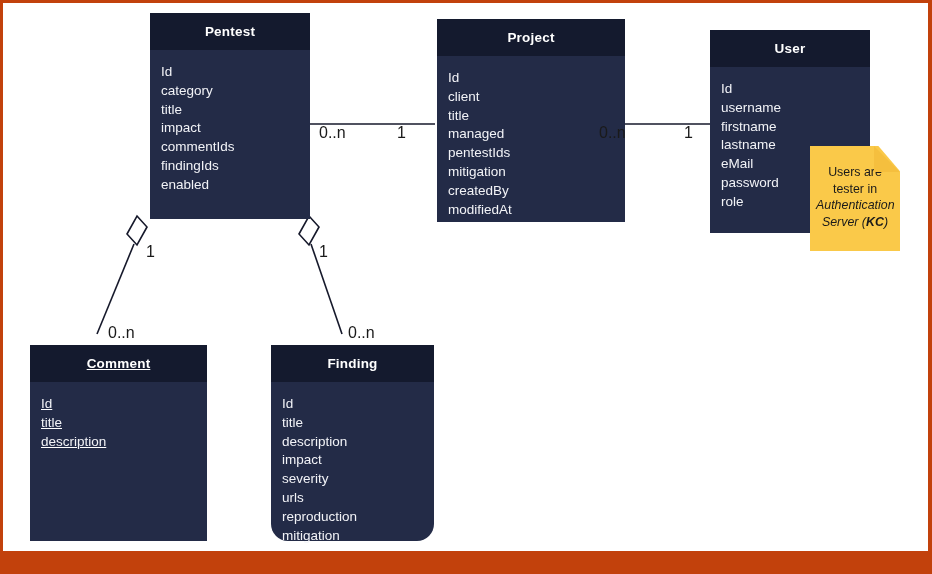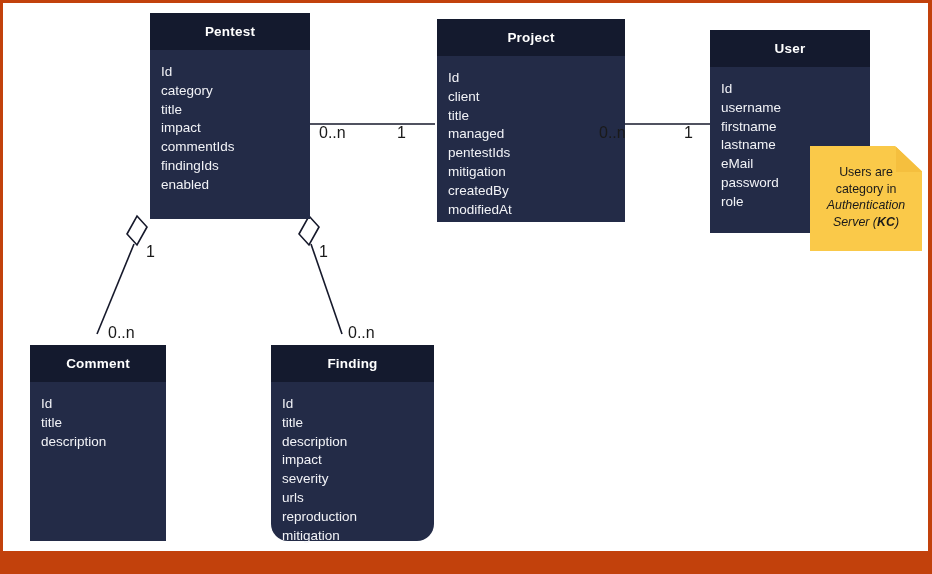--- a/index.html
+++ b/index.html
@@ -79,21 +79,21 @@
     font-size: 16px;
     color: #1a1a1a;
     white-space: nowrap;
     background: transparent;
   }
   
   #note {
     position: absolute;
     left: 807px;
     top: 143px;
-    width: 112px;
+    width: 90px;
     height: 105px;
     background: #fac949;
     color: #1a1a1a;
     font-size: 12.4px;
     line-height: 16.5px;
     text-align: center;
     box-sizing: border-box;
     padding: 18px 6px 12px 6px;
     clip-path: polygon(0 0, 76% 0, 100% 24%, 100% 100%, 0 100%);
   }
@@ -162,21 +162,21 @@
         <div>Id</div>
         <div>username</div>
         <div>firstname</div>
         <div>lastname</div>
         <div>eMail</div>
         <div>password</div>
         <div>role</div>
       </div>
     </div>
 
-    <div class="umlclass" id="c-comment" style="left:27px; top:342px; width:136px; height:196px;">
+    <div class="umlclass" id="c-comment" style="left:27px; top:342px; width:177px; height:196px;text-decoration:underline;">
       <div class="hdr">Comment</div>
       <div class="attrs">
         <div>Id</div>
         <div>title</div>
         <div>description</div>
       </div>
     </div>
 
     <div class="umlclass" id="c-finding" style="left:268px; top:342px; width:163px; height:196px;border-radius:17px;">
       <div class="hdr">Finding</div>
@@ -200,19 +200,19 @@
 
     <div class="mult" style="left:143px; top:240px;">1</div>
     <div class="mult" style="left:105px; top:321px;">0..n</div>
 
     <div class="mult" style="left:316px; top:240px;">1</div>
     <div class="mult" style="left:345px; top:321px;">0..n</div>
 
     <div id="note">
       <div class="fold"></div>
       <div>Users are</div>
-      <div>category in</div>
+      <div>tester in</div>
       <div class="ital">Authentication</div>
       <div><span class="ital">Server (</span><span class="kc">KC</span><span class="ital">)</span></div>
     </div>
 
   </div>
 </div>
 
 </body></html>

